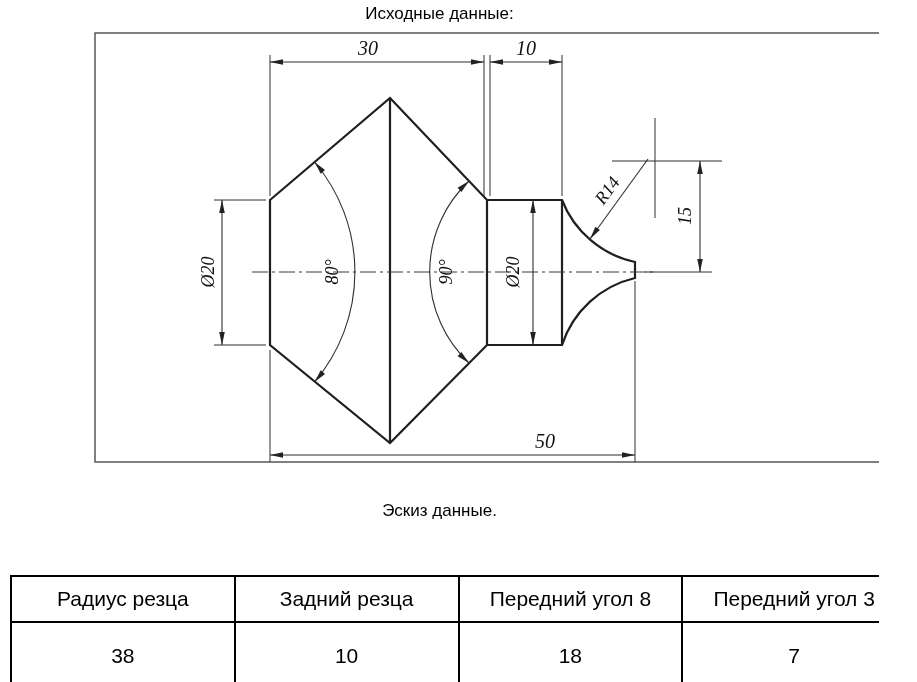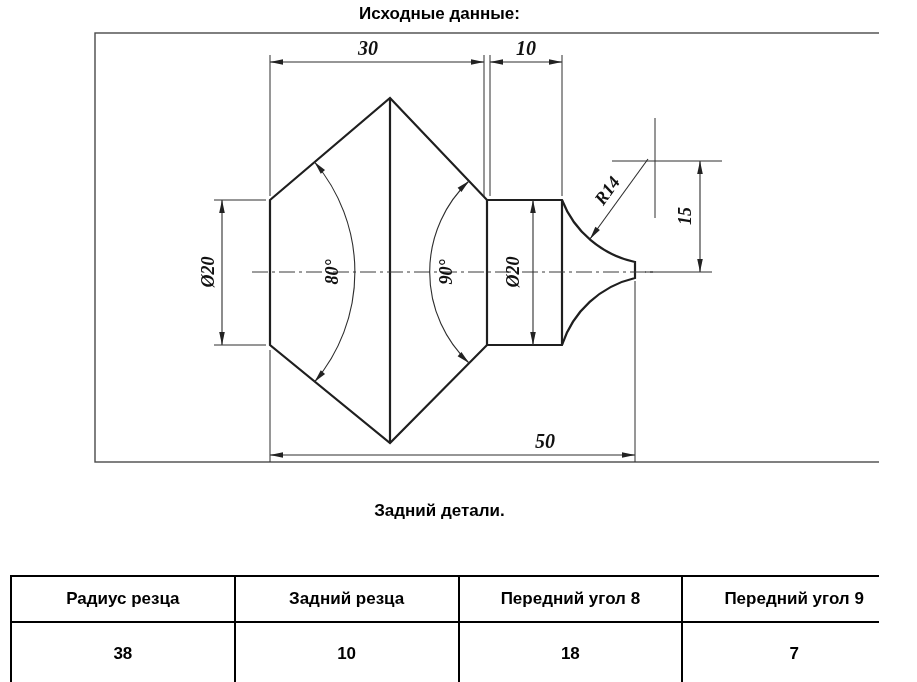--- a/index.html
+++ b/index.html
@@ -1,18 +1,18 @@
 <!DOCTYPE html>
 <html><head>
 <meta charset="utf-8">
 <style>
   html,body { margin:0; padding:0; background:#fff; }
   .page {
     position:relative; width:879px; height:682px; background:#fff;
-    font-family:"Liberation Sans", sans-serif; color:#000; overflow:hidden;font-weight:bold;
+    font-family:"Liberation Sans", sans-serif; color:#000; overflow:hidden;
   }
   .title {
     position:absolute; top:4px; left:0; width:100%;
     text-align:center; font-size:17px; color:#000;
   }
   .caption {
     position:absolute; top:501px; left:0; width:100%;
     text-align:center; font-size:17px; color:#000;
   }
   svg.drawing { position:absolute; top:0; left:0; }
@@ -25,21 +25,21 @@
   .dimtext {
     font-family:"Liberation Serif", serif; font-style:italic;
     font-size:20px; fill:#111; text-anchor:middle;
   }
   .s18 { font-size:18px; }
   table.params {
     position:absolute; top:575px; left:10px; width:897px;
     border-collapse:collapse; table-layout:fixed;
   }
   table.params td {
-    border:2px solid #000; text-align:center; font-size:17px; color:#000;
+    border:2px solid #000; text-align:center; font-size:21px; color:#000;
   }
   table.params tr.hrow td { height:42px; vertical-align:middle; }
   table.params tr.vrow td { height:46px; vertical-align:top; padding-top:21px; }
 </style>
 </head>
 <body>
 
 <div class="page">
 
   <div class="title">Исходные данные:</div>
@@ -115,29 +115,29 @@
     </g>
 
     <g>
       <line class="extline" x1="270" y1="350" x2="270" y2="462"></line>
       <line class="extline" x1="635" y1="281" x2="635" y2="462"></line>
       <line class="dimline" x1="270" y1="455" x2="635" y2="455" marker-start="url(#arrS)" marker-end="url(#arrE)"></line>
       <text class="dimtext" x="545" y="448">50</text>
     </g>
   </svg>
 
-  <div class="caption">Задний детали.</div>
+  <div class="caption">Эскиз данные.</div>
 
   <table class="params">
     <tbody>
       <tr class="hrow">
         <td>Радиус резца</td>
         <td>Задний резца</td>
         <td>Передний угол 8</td>
-        <td>Передний угол 9</td>
+        <td>Передний угол 3</td>
       </tr>
       <tr class="vrow">
         <td>38</td>
         <td>10</td>
         <td>18</td>
         <td>7</td>
       </tr>
     </tbody>
   </table>
 

